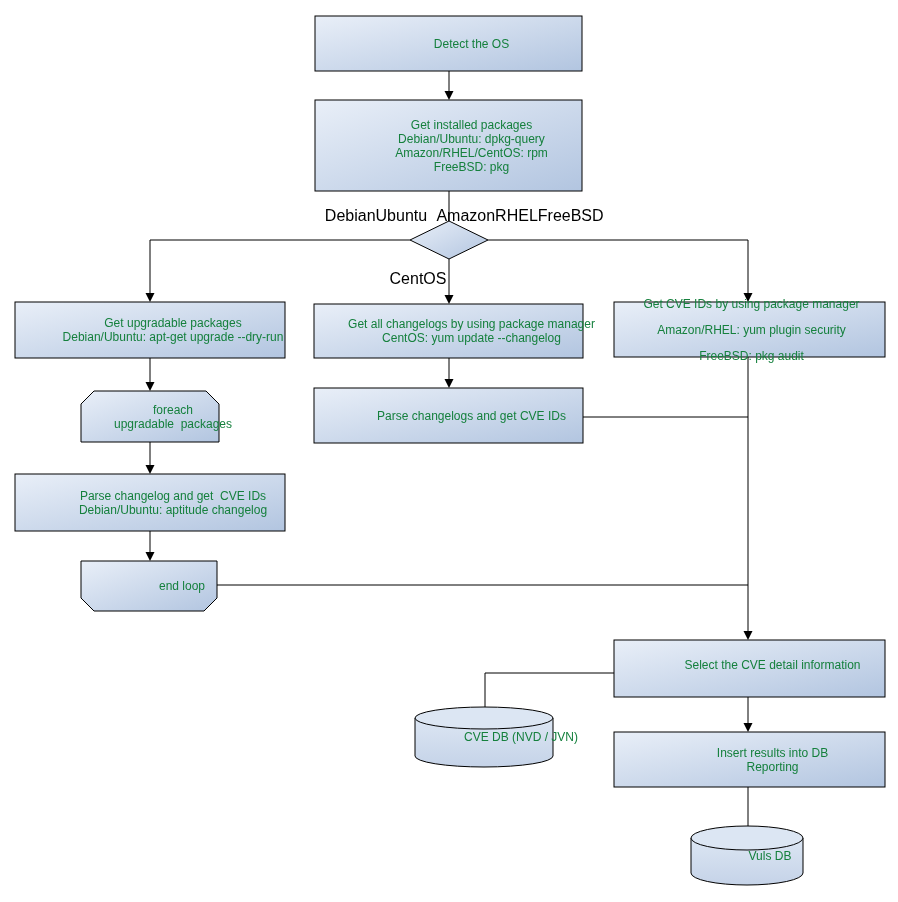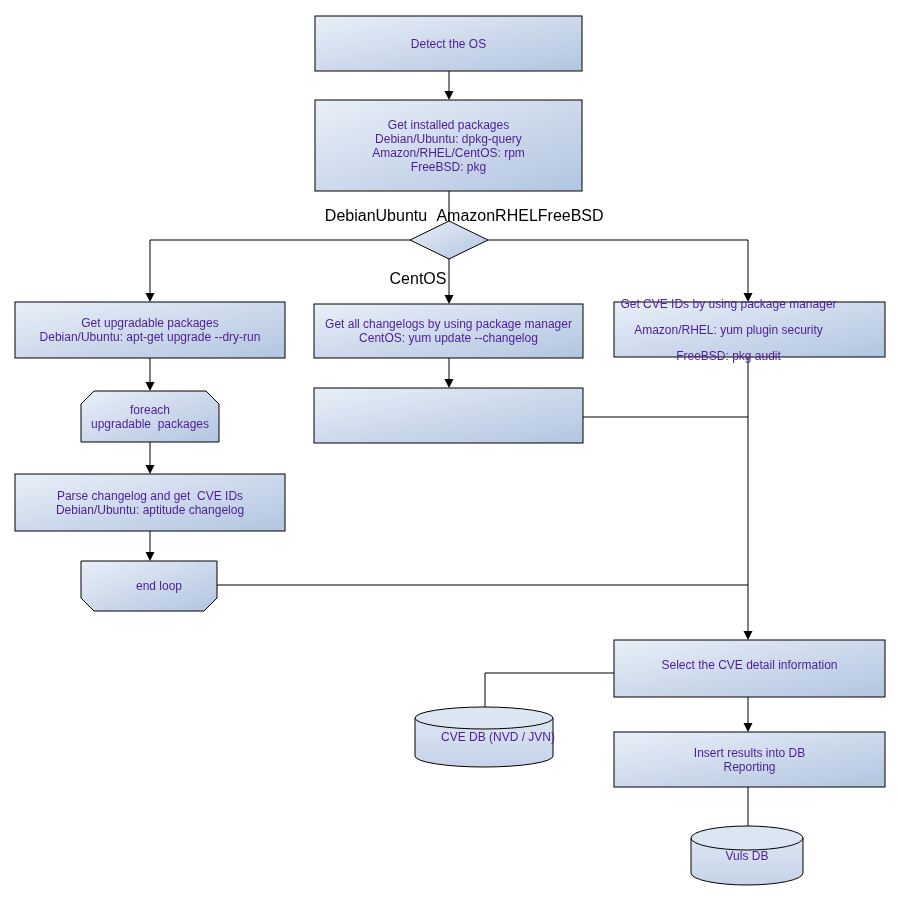--- a/index.html
+++ b/index.html
@@ -1,20 +1,20 @@
 <!DOCTYPE html>
 <html><head>
 <meta charset="utf-8">
 <style>
   html,body{margin:0;padding:0;background:#fff;}
   #canvas{position:relative;width:898px;height:902px;background:#fff;overflow:hidden;
           font-family:"Liberation Sans",sans-serif;}
   #wires{position:absolute;left:0;top:0;}
   .lbl{position:absolute;display:flex;flex-direction:column;align-items:center;justify-content:center;
-       text-align:left;font-size:12px;line-height:14px;color:#4c1d95;white-space:pre-wrap;pointer-events:none;}
+       text-align:left;font-size:12px;line-height:14px;color:#15803d;white-space:pre-wrap;pointer-events:none;margin-left:23px;}
   .edge-lbl{position:absolute;display:flex;flex-direction:row;align-items:center;justify-content:center;
        text-align:center;font-size:16px;line-height:13.5px;color:#000;white-space:pre-wrap;pointer-events:none;}
 </style>
 </head>
 <body>
 
 <div id="canvas">
 
   <svg id="wires" width="898" height="902" viewBox="0 0 898 902">
     <defs>
@@ -110,20 +110,23 @@
 
   <div class="lbl" style="left:81px;top:561px;width:156px;height:50px;">
     <div>end loop</div>
   </div>
 
   <div class="lbl" style="left:314px;top:304px;width:269px;height:54px;">
     <div>Get all changelogs by using package manager</div>
     <div>CentOS: yum update --changelog</div>
   </div>
 
+  <div class="lbl" style="left:314px;top:388px;width:269px;height:55px;">
+    <div>Parse changelogs and get CVE IDs</div>
+  </div>
 
   <div class="lbl" style="left:593px;top:302px;width:271px;height:55px;gap:12px;">
     <div>Get CVE IDs by using package manager</div>
     <div>Amazon/RHEL: yum plugin security</div>
     <div>FreeBSD: pkg audit</div>
   </div>
 
   <div class="lbl" style="left:614px;top:640px;width:271px;height:50px;">
     <div>Select the CVE detail information</div>
   </div>

